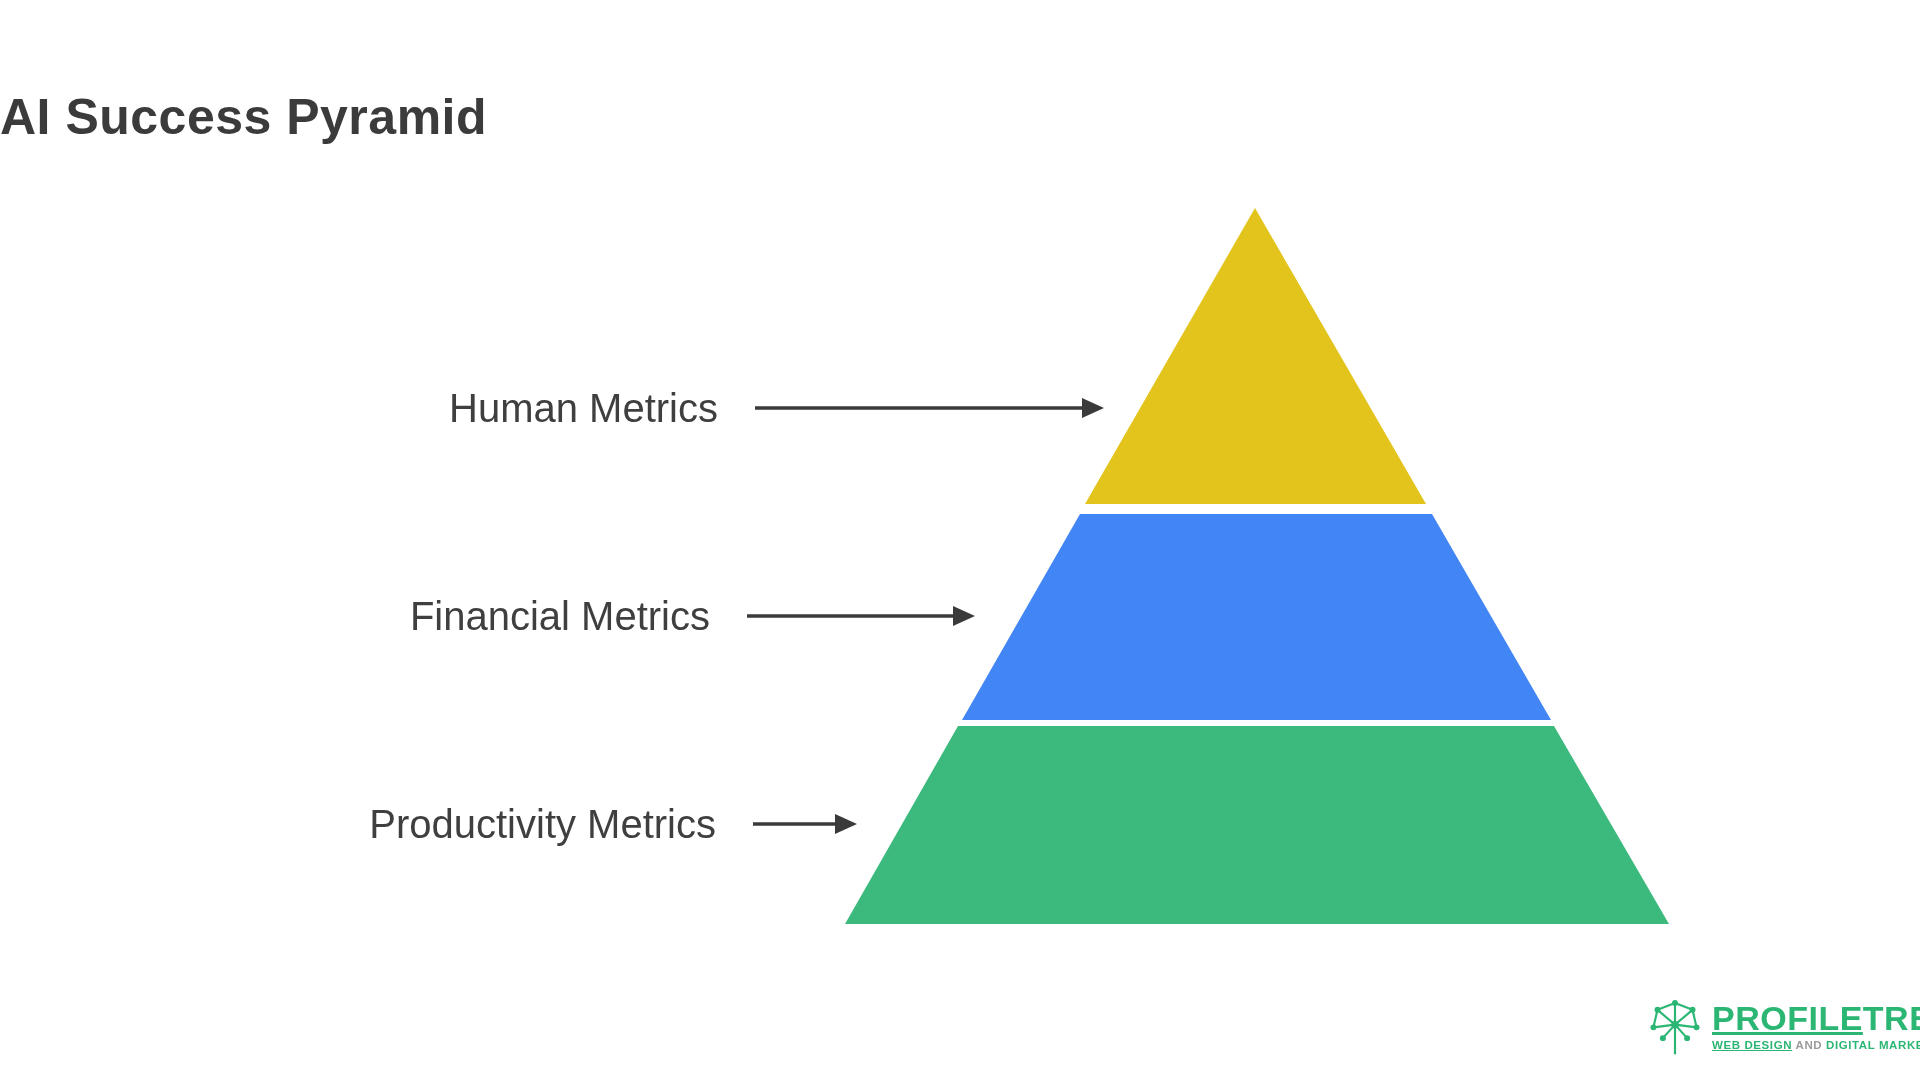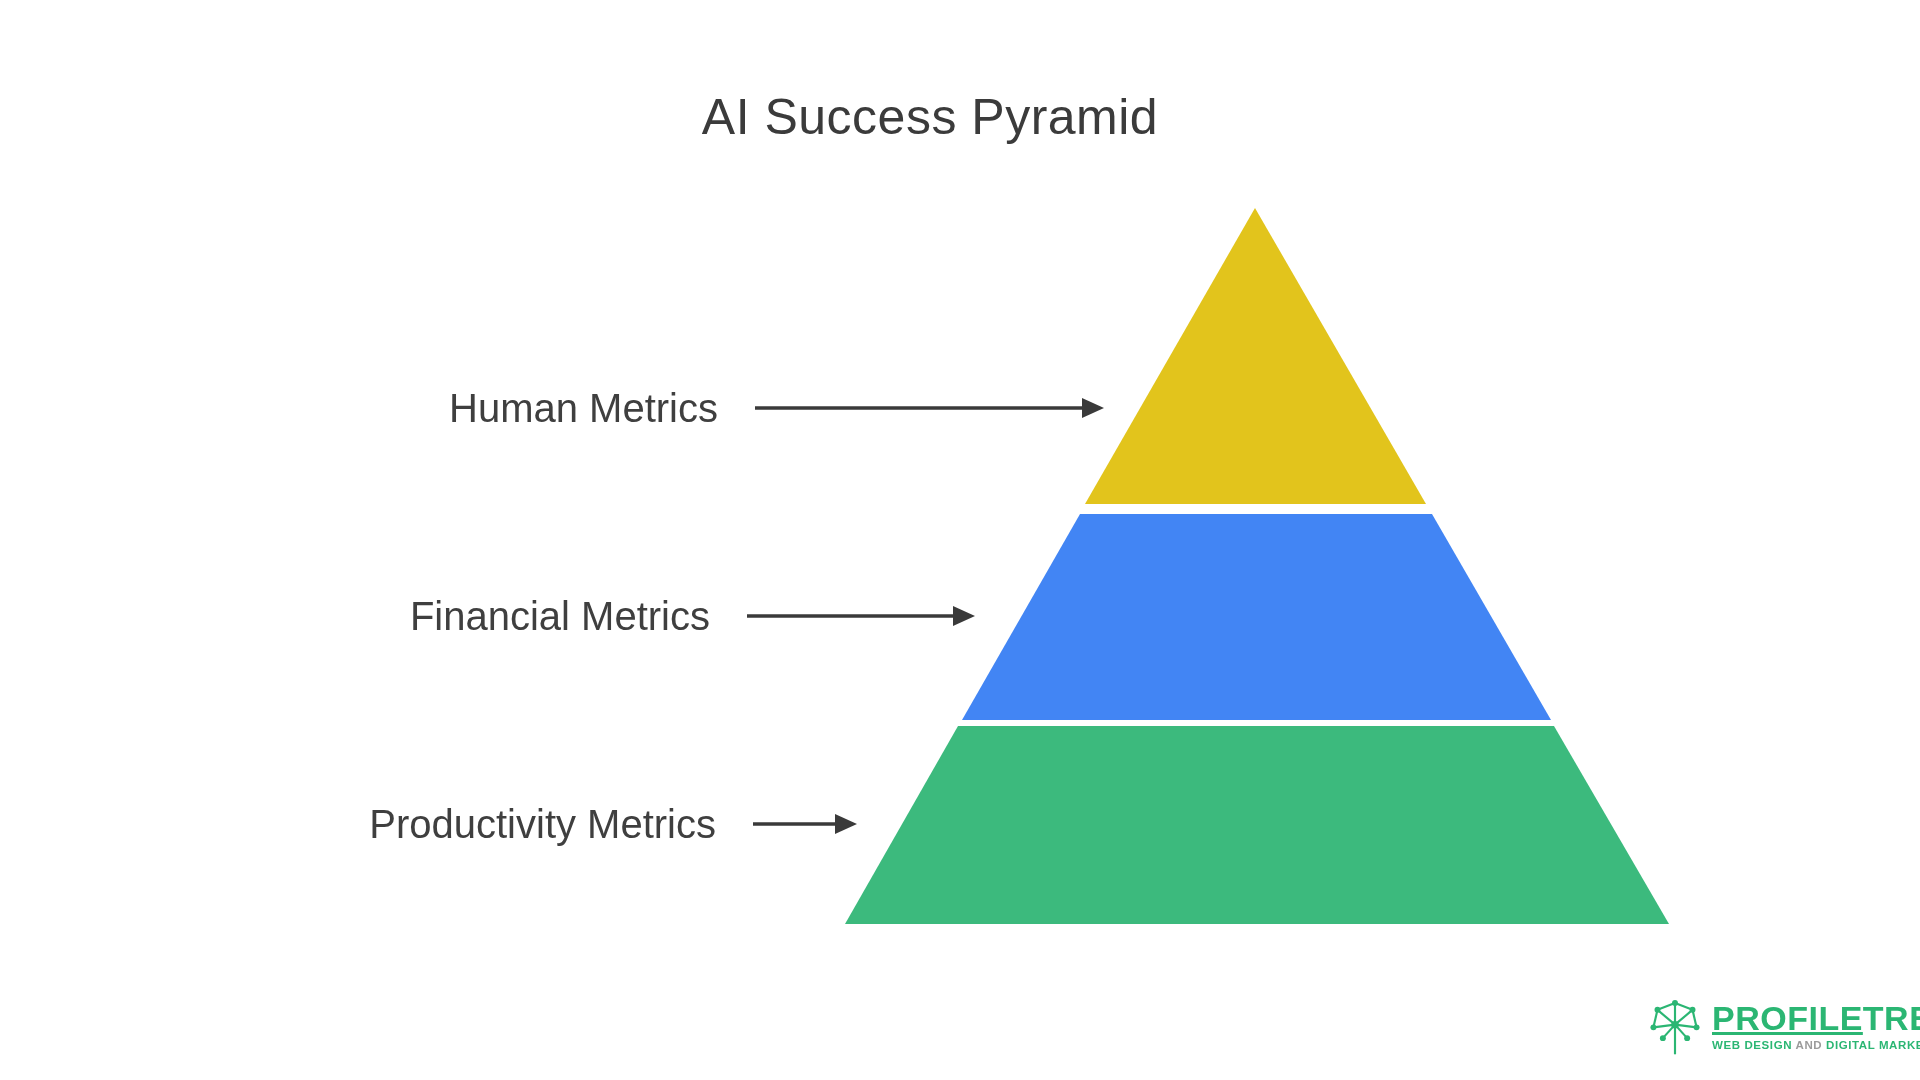--- a/index.html
+++ b/index.html
@@ -13,23 +13,23 @@
     width: 1920px;
     height: 1080px;
     background: #ffffff;
     overflow: hidden;
   }
   .title {
     position: absolute;
     top: 88px;
     left: 0;
     width: 1860px;
-    text-align: center;
+    text-align: left;
     font-size: 50px;
-    font-weight: normal;
+    font-weight: bold;
     letter-spacing: 0.5px;
   }
   .diagram-svg {
     position: absolute;
     top: 0;
     left: 0;
   }
   .tier-label {
     font-size: 40px;
     font-weight: 400;
@@ -120,20 +120,20 @@
         <circle cx="36" cy="24" r="2.2"></circle>
         <circle cx="11" cy="32" r="2.2"></circle>
         <circle cx="29" cy="32" r="2.2"></circle>
       </g>
     </svg>
     <div class="logo-text-block">
       <div class="logo-name">
         <span style="color: rgb(43, 182, 115); text-decoration: underline;">PROFILE</span><span class="secondary" style="color: rgb(43, 182, 115);">TREE</span>
       </div>
       <div class="logo-tagline">
-        <span style="color: rgb(43, 182, 115);">WEB DESIGN</span>
+        <span style="color: rgb(43, 182, 115); text-decoration: underline;">WEB DESIGN</span>
         <span style="color: rgb(155, 155, 155);">AND</span>
         <span style="color: rgb(43, 182, 115);">DIGITAL MARKETING</span>
       </div>
     </div>
   </div>
 
 </div>
 
 </body></html>

